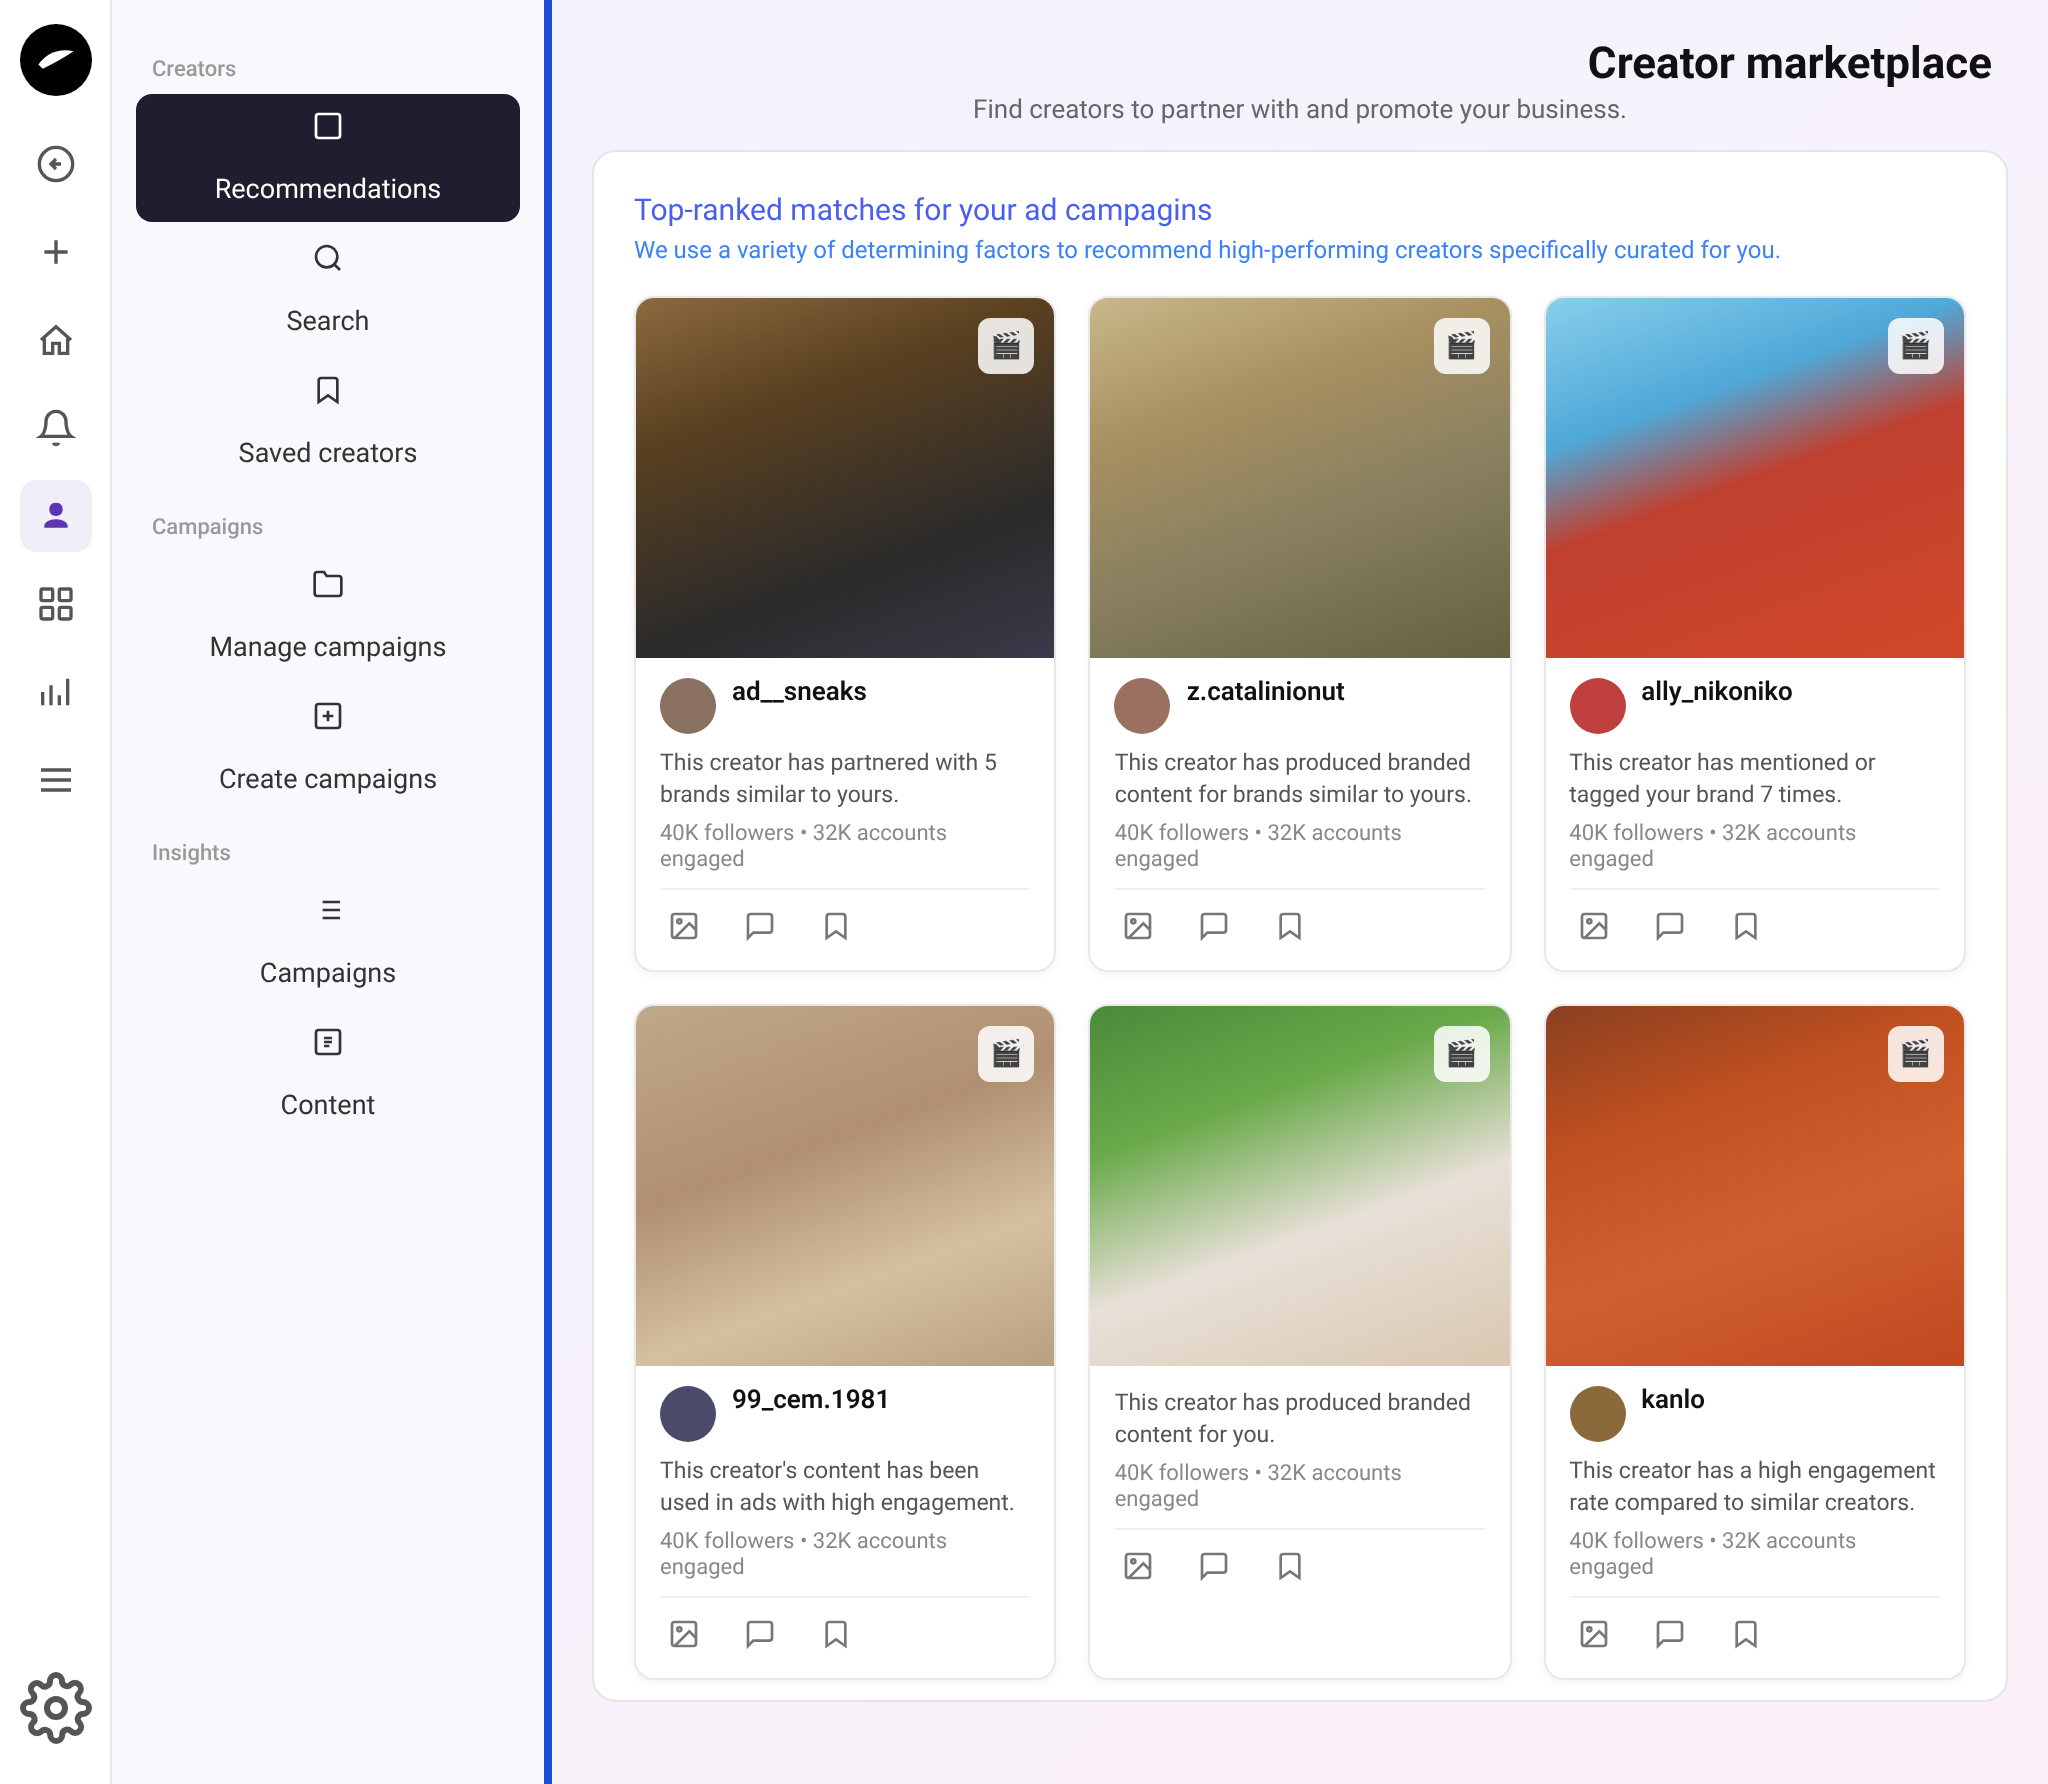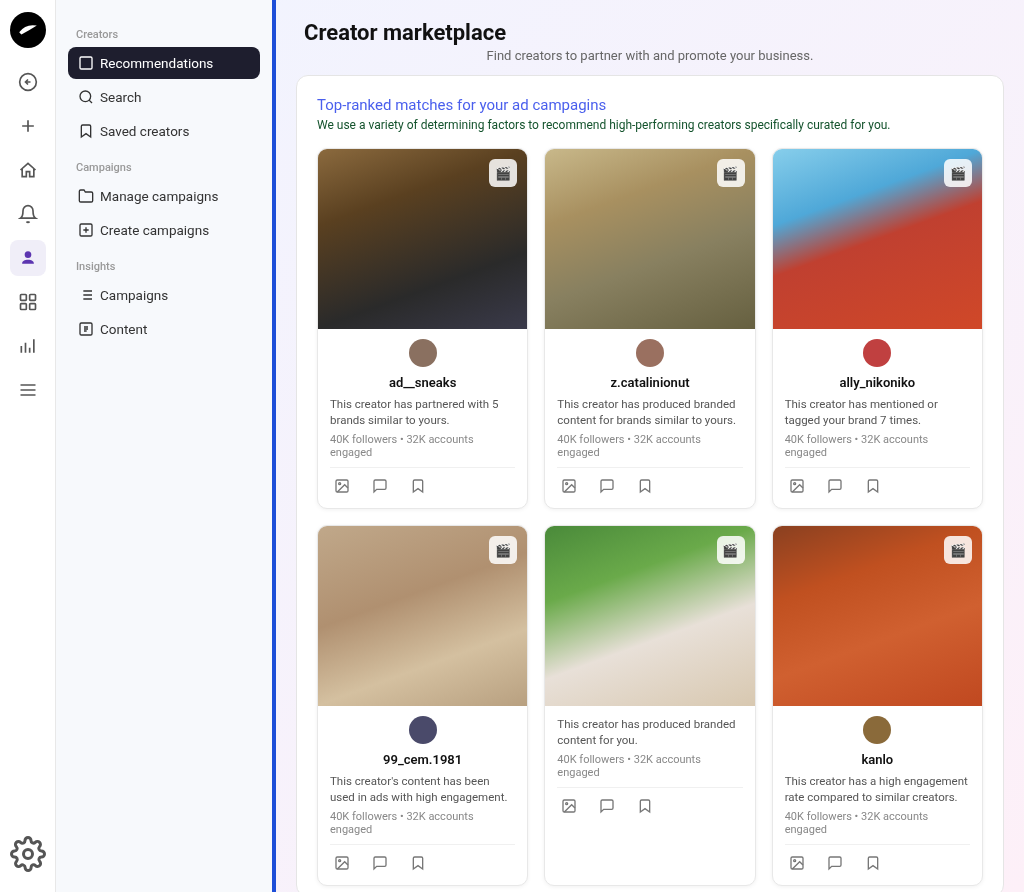--- a/index.html
+++ b/index.html
@@ -62,28 +62,29 @@
     }
     .sidebar-section-label {
       font-size: 11px;
       color: #999;
       font-weight: 500;
       margin: 12px 0 6px 8px;
       text-transform: none;
     }
     .sidebar-item {
       display: flex;
-      align-items: flex-end;
-      gap: 6px;
+      align-items: center;
+      gap: 16px;
       padding: 8px 10px;
       border-radius: 8px;
       cursor: pointer;
       font-size: 13.5px;
       color: #333;
       margin-bottom: 2px;
+      flex-direction: column;
     }
     .sidebar-item.active {
       background: #1e1e2e;
       color: #fff;
     }
     .sidebar-item svg { width: 16px; height: 16px; flex-shrink: 0; }
 
     
     .main {
       flex: 1;
@@ -91,20 +92,21 @@
       flex-direction: column;
       overflow: hidden;
     }
     .header {
       padding: 20px 28px 12px;
     }
     .header h1 {
       font-size: 22px;
       font-weight: 700;
       color: #111;
+      text-align: right;
     }
     .header p {
       font-size: 13px;
       color: #666;
       margin-top: 3px;
       text-align: center;
     }
 
     
     .content {
@@ -119,21 +121,21 @@
       border: 1px solid #e5e5e5;
     }
     .rec-title {
       font-size: 15px;
       font-weight: 400;
       color: #4a5fed;
       margin-bottom: 4px;
     }
     .rec-subtitle {
       font-size: 12px;
-      color: #14532d;
+      color: #3b82f6;
       margin-bottom: 16px;
     }
 
     .creators-grid {
       display: grid;
       grid-template-columns: 1fr 1fr 1fr;
       gap: 16px;
       margin-top: 16px;
     }
 
@@ -160,24 +162,22 @@
       width: 28px;
       height: 28px;
       display: flex; align-items: center; justify-content: center;
       font-size: 13px;
     }
     .card-body {
       padding: 10px 12px 8px;
     }
     .card-creator-info {
       display: flex;
-      align-items: center;
       gap: 8px;
       margin-bottom: 6px;
-      flex-direction: column;
     }
     .creator-avatar {
       width: 28px;
       height: 28px;
       border-radius: 50%;
       background: #ccc;
       overflow: hidden;
       flex-shrink: 0;
     }
     .creator-name {

